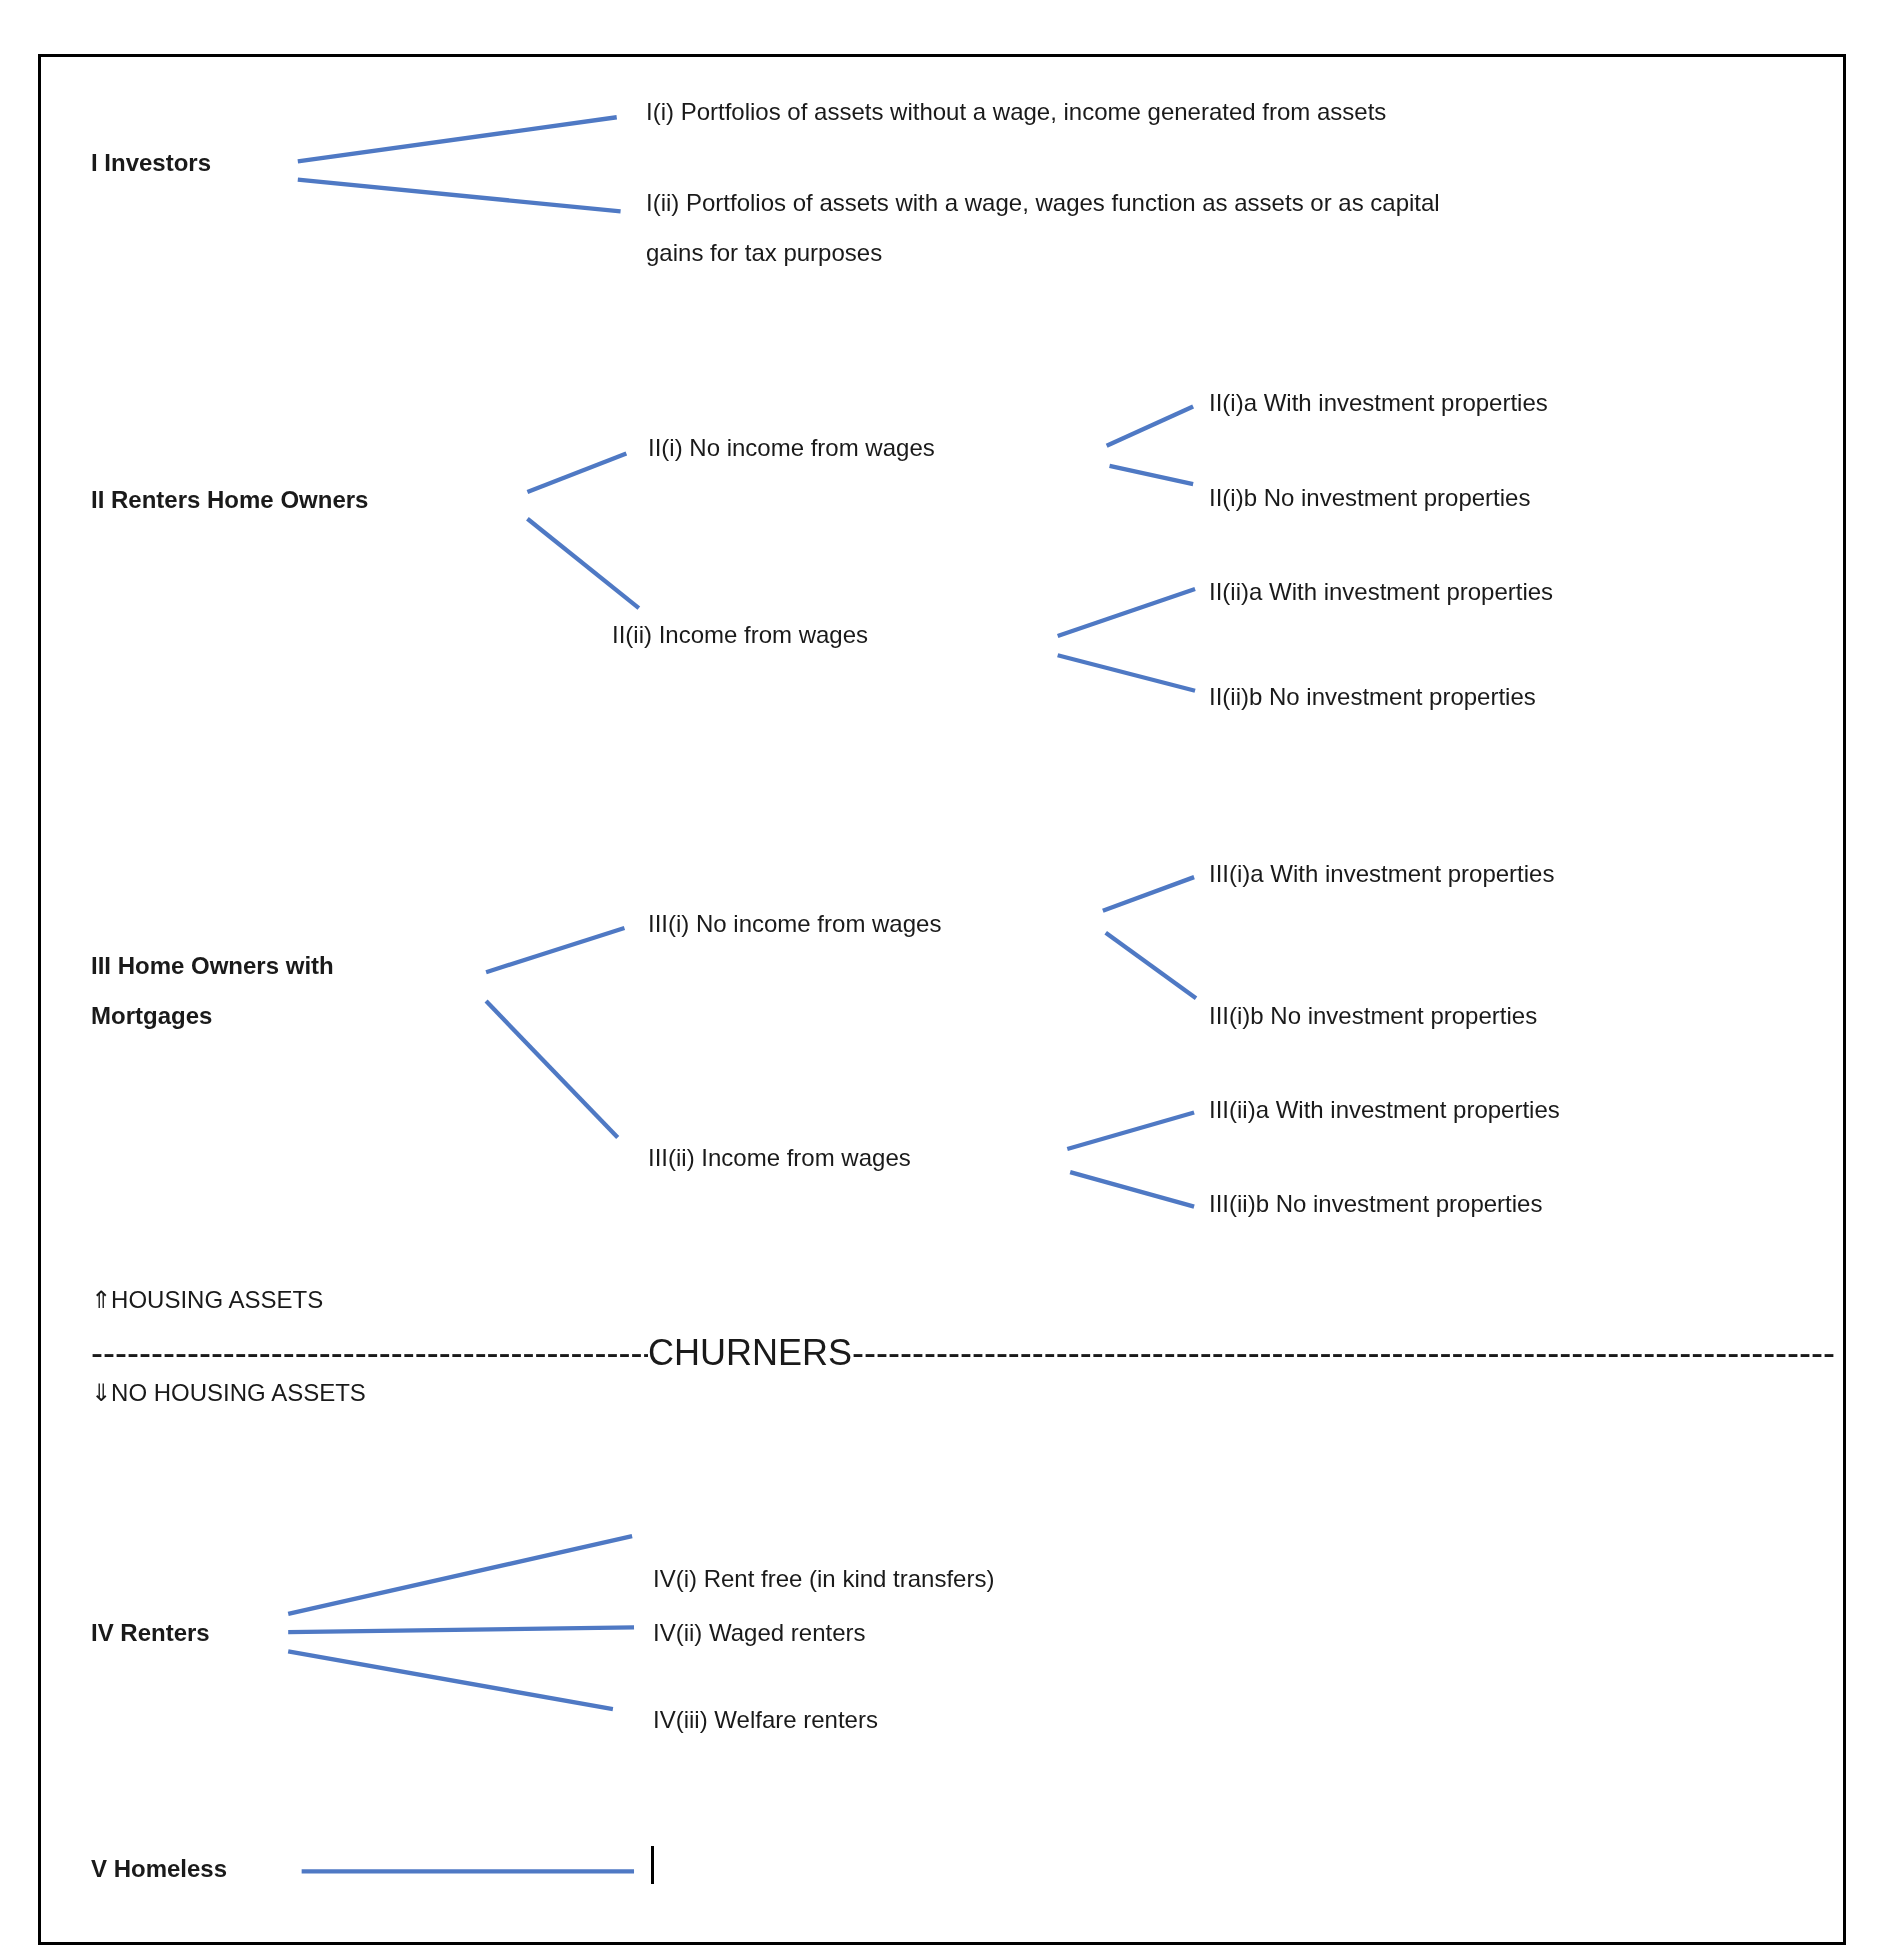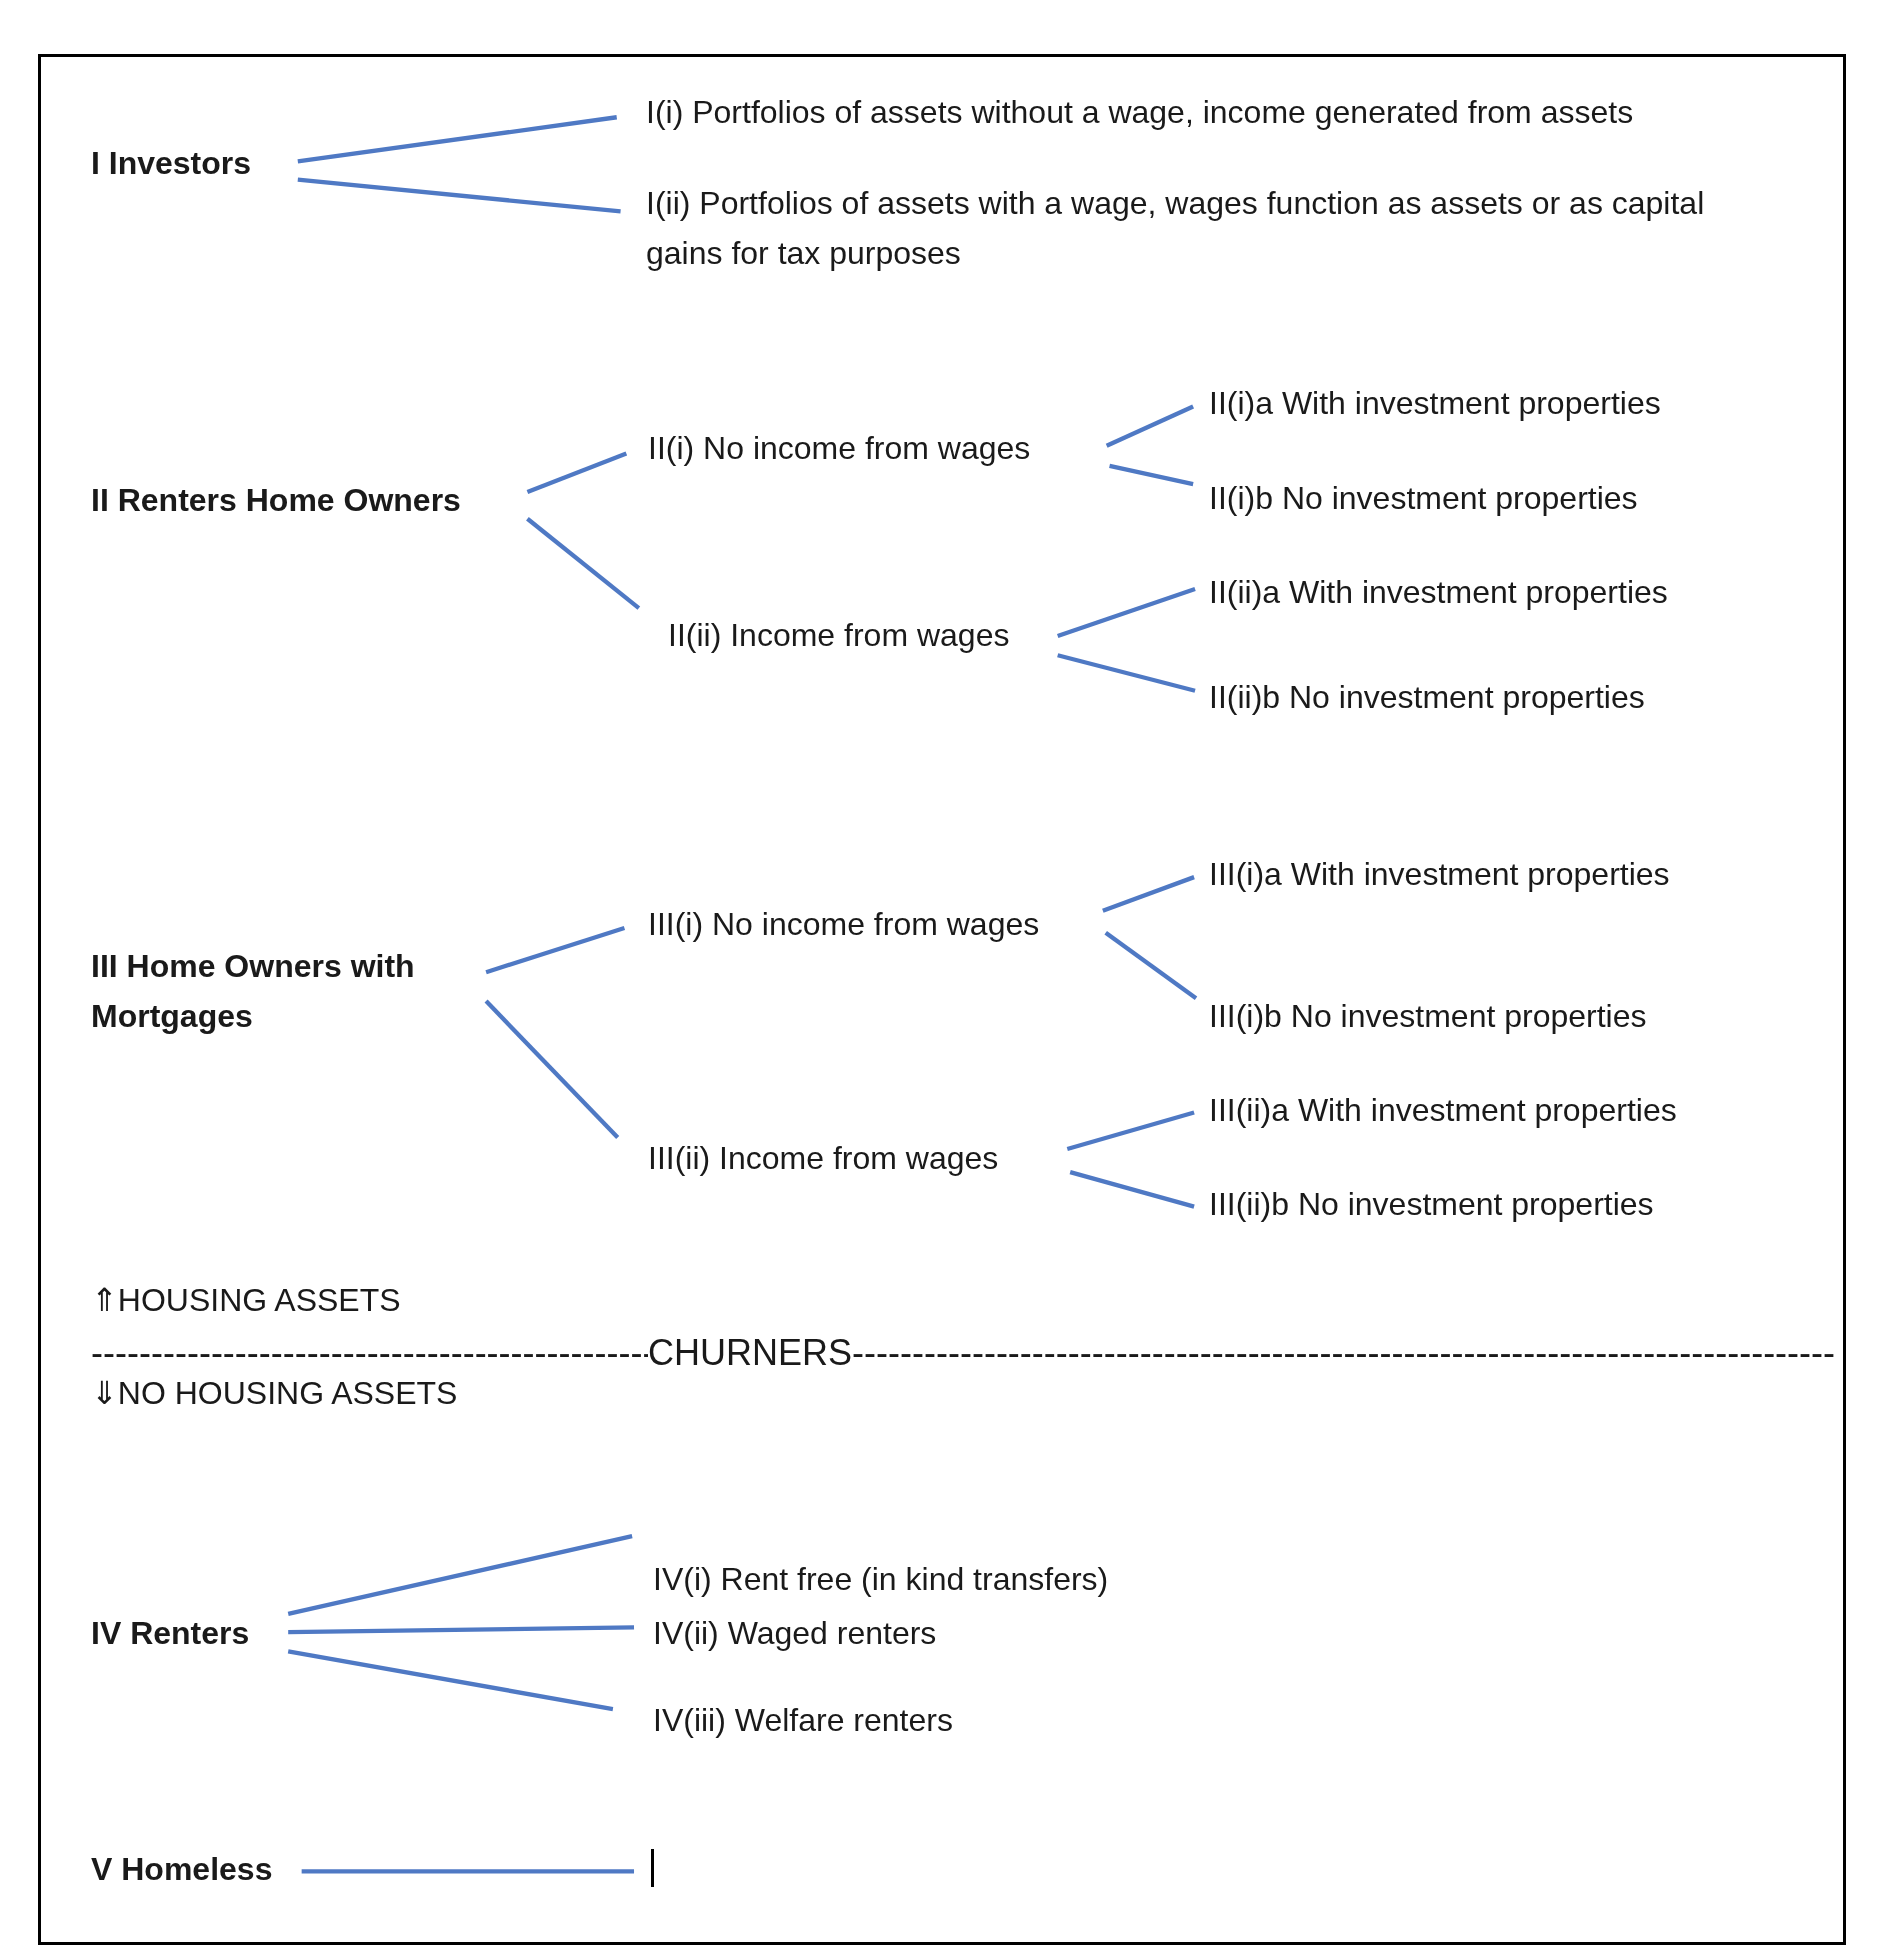--- a/index.html
+++ b/index.html
@@ -33,21 +33,21 @@
     height: 1956px;
     pointer-events: none;
   }
   svg.lines line {
     stroke: #4f79c4;
     stroke-width: 4.5;
     stroke-linecap: butt;
   }
   .t {
     position: absolute;
-    font-size: 32px;
+    font-size: 24px;
     line-height: 48px;
     white-space: nowrap;
   }
   .ml {
     white-space: pre-line;
     line-height: 50px;
   }
   .b {
     font-weight: bold;
   }
@@ -124,21 +124,21 @@
 
 <div class="t b" style="left:91px; top:139px;">I Investors</div>
 <div class="t" style="left:646px; top:88px;">I(i) Portfolios of assets without a wage, income generated from assets</div>
 <div class="t ml" style="left:646px; top:178px; width:1230px;">I(ii) Portfolios of assets with a wage, wages function as assets or as capital
 gains for tax purposes</div>
 
 <div class="t b" style="left:91px; top:476px;">II Renters Home Owners</div>
 <div class="t" style="left:648px; top:424px;">II(i) No income from wages</div>
 <div class="t" style="left:1209px; top:379px;">II(i)a With investment properties</div>
 <div class="t" style="left:1209px; top:474px;">II(i)b No investment properties</div>
-<div class="t" style="left:668px; top:611px;">II(ii) Income from wages</div>
+<div class="t" style="left:612px; top:611px;">II(ii) Income from wages</div>
 <div class="t" style="left:1209px; top:568px;">II(ii)a With investment properties</div>
 <div class="t" style="left:1209px; top:659px;margin-top:14px;">II(ii)b No investment properties</div>
 
 <div class="t b ml" style="left:91px; top:941px;">III Home Owners with
 Mortgages</div>
 <div class="t" style="left:648px; top:900px;">III(i) No income from wages</div>
 <div class="t" style="left:1209px; top:850px;">III(i)a With investment properties</div>
 <div class="t" style="left:1209px; top:992px;">III(i)b No investment properties</div>
 <div class="t" style="left:648px; top:1134px;">III(ii) Income from wages</div>
 <div class="t" style="left:1209px; top:1086px;">III(ii)a With investment properties</div>

